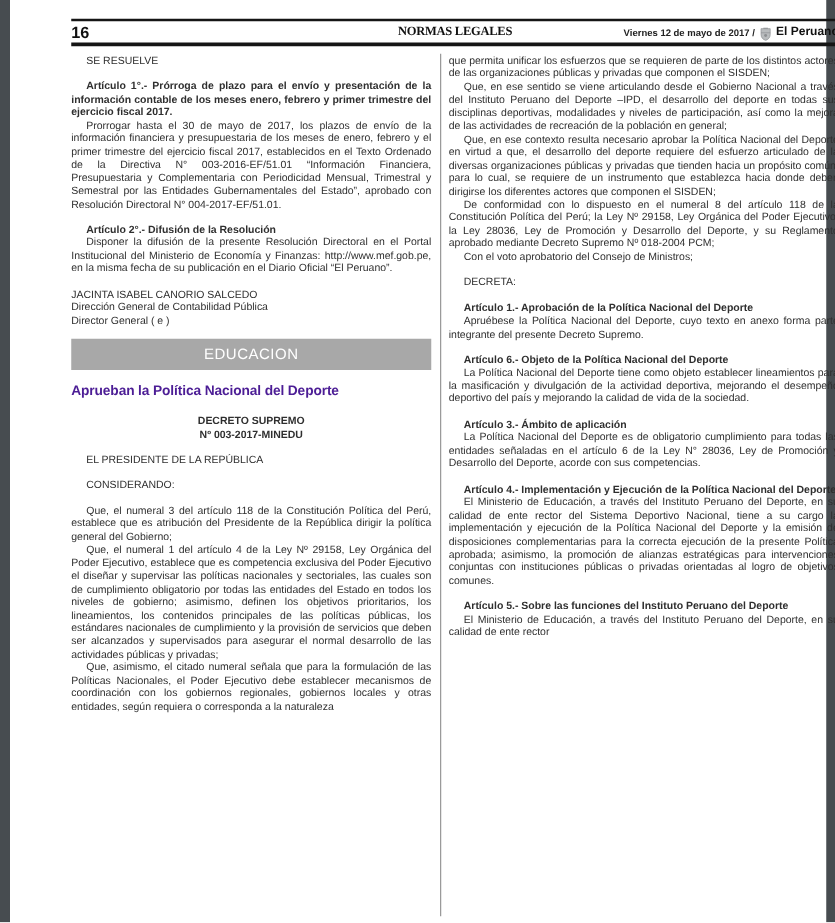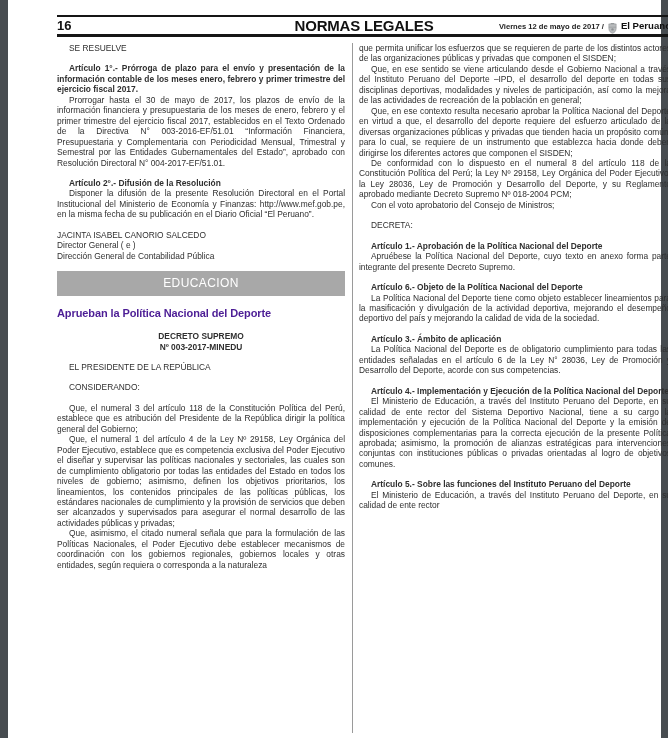--- a/index.html
+++ b/index.html
@@ -17,21 +17,21 @@
   }
   .edge-band{position:absolute;top:0;height:100%;background:var(--edge);}
   .edge-band.left{left:0;width:8px;}
   .edge-band.right{right:0;width:7px;}
   .content{position:absolute;left:38px;top:15px;width:614px;margin-left:19px;}
   .rule-top{height:2px;background:var(--rule);}
   .header-row{position:relative;height:17px;display:flex;align-items:center;}
   .page-num{font-weight:bold;font-size:13px;color:#111;}
   .masthead{
     position:absolute;left:50%;transform:translateX(-50%);
-    font-weight:bold;font-size:15px;letter-spacing:-0.2px;color:#111;white-space:nowrap;
+    font-weight:bold;font-size:10px;letter-spacing:-0.2px;color:#111;white-space:nowrap;font-family:Liberation Serif, serif;
   }
   .date-brand{margin-left:auto;display:flex;align-items:flex-end;gap:3px;}
   .date-text{font-size:7.6px;font-weight:bold;color:#222;white-space:nowrap;}
   .crest{width:11px;height:11px;display:inline-block;}
   .brand-text{font-weight:bold;font-size:9.6px;color:#111;white-space:nowrap;}
   .rule-bottom{height:3px;background:var(--rule);}
   .columns{display:flex;margin-top:6px;align-items:stretch;}
   .col{font-size:8.4px;line-height:10.45px;}
   .col-left{width:288px;}
   .col-divider{width:1px;background:var(--divider);margin-left:7px;margin-right:6px;min-height:690px;}
@@ -81,22 +81,22 @@
 
     <div class="columns">
       <div class="col col-left" id="col-left">
           <div class="block b-plain">SE RESUELVE</div>
           <div class="block b-bold gap">Artículo 1°.- Prórroga de plazo para el envío y presentación de la información contable de los meses enero, febrero y primer trimestre del ejercicio fiscal 2017.</div>
           <div class="block b-plain">Prorrogar hasta el 30 de mayo de 2017, los plazos de envío de la información financiera y presupuestaria de los meses de enero, febrero y el primer trimestre del ejercicio fiscal 2017, establecidos en el Texto Ordenado de la Directiva N° 003-2016-EF/51.01 “Información Financiera, Presupuestaria y Complementaria con Periodicidad Mensual, Trimestral y Semestral por las Entidades Gubernamentales del Estado”, aprobado con Resolución Directoral N° 004-2017-EF/51.01.</div>
           <div class="block b-bold gap">Artículo 2°.- Difusión de la Resolución</div>
           <div class="block b-plain">Disponer la difusión de la presente Resolución Directoral en el Portal Institucional del Ministerio de Economía y Finanzas: http://www.mef.gob.pe, en la misma fecha de su publicación en el Diario Oficial “El Peruano”.</div>
           <div class="block b-lines gap">
             <div>JACINTA ISABEL CANORIO SALCEDO</div>
+            <div>Dirección General de Contabilidad Pública</div>
             <div>Director General ( e )</div>
-            <div>Dirección General de Contabilidad Pública</div>
           </div>
           <div class="block b-banner gap">EDUCACION</div>
           <div class="block b-title gap">Aprueban la Política Nacional del Deporte</div>
           <div class="block b-center gap">
             <div>DECRETO SUPREMO</div>
             <div>Nº 003-2017-MINEDU</div>
           </div>
           <div class="block b-plain gap">EL PRESIDENTE DE LA REPÚBLICA</div>
           <div class="block b-plain gap">CONSIDERANDO:</div>
           <div class="block b-plain gap">Que, el numeral 3 del artículo 118 de la Constitución Política del Perú, establece que es atribución del Presidente de la República dirigir la política general del Gobierno;</div>

